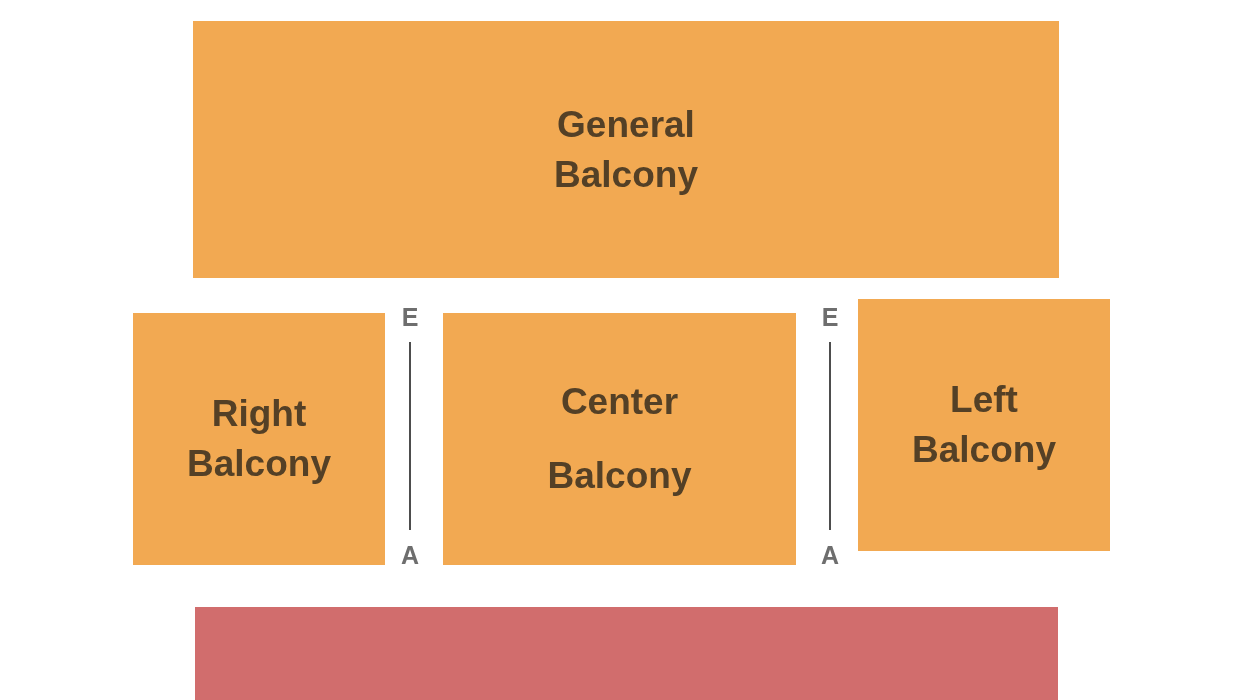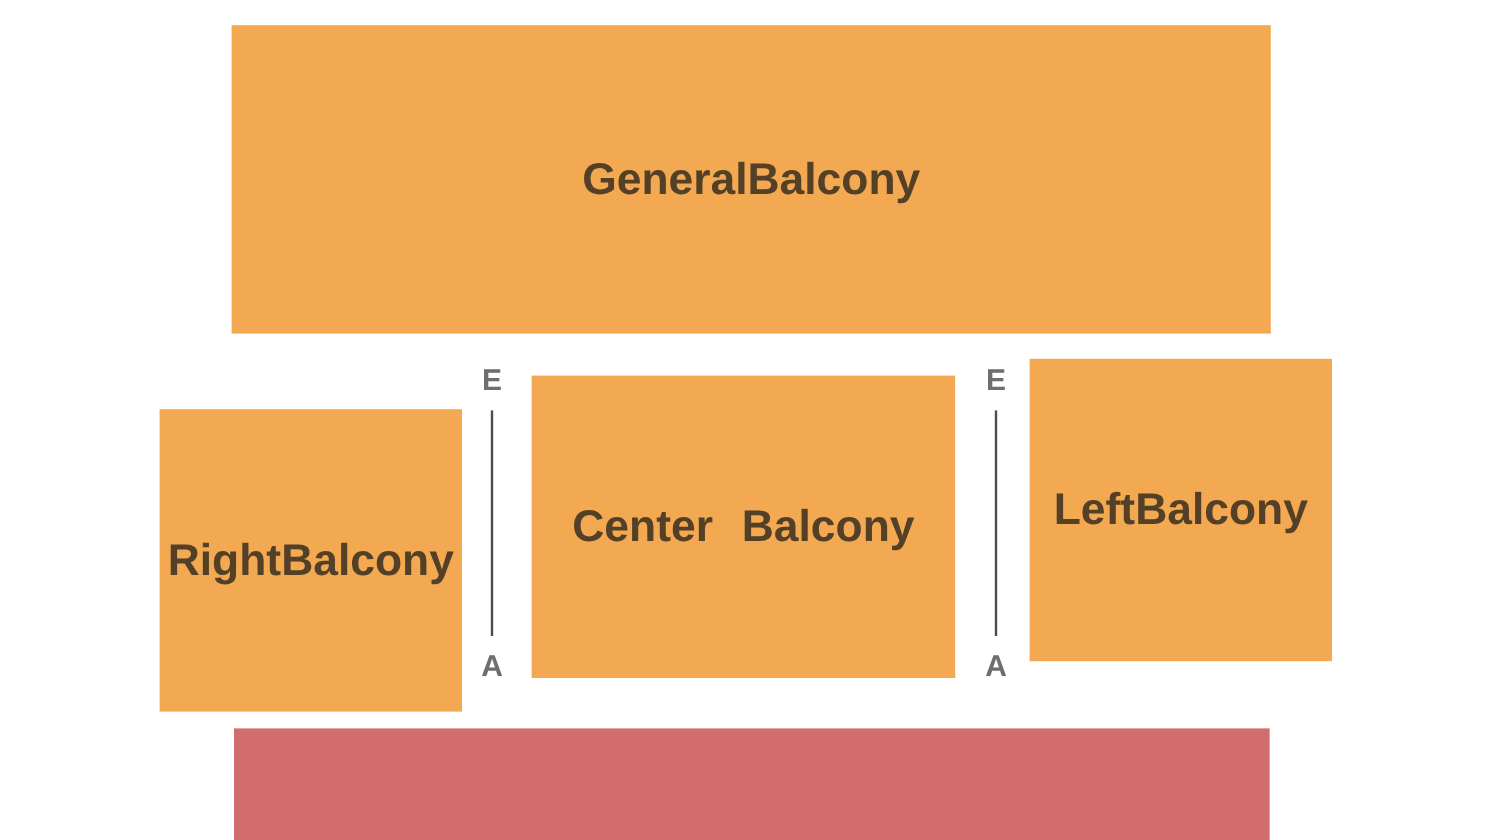--- a/index.html
+++ b/index.html
@@ -16,34 +16,34 @@
   }
   .seating-chart {
     position: absolute;
     inset: 0;
   }
   .section {
     position: absolute;
     background: var(--section-fill);
     color: var(--section-text);
     display: flex;
-    flex-direction: row;
+    flex-direction: column;
     align-items: center;
     justify-content: center;
     text-align: center;
     font-weight: bold;
     font-size: 37px;
     line-height: 50px;
     cursor: pointer;
   }
   .section .line {
     white-space: nowrap;
   }
   .section-ga-balcony   { left: 193px; top: 21px;  width: 866px; height: 257px; }
-  .section-right-balcony{ left: 133px; top: 313px; width: 252px; height: 252px; margin-top: 28px; }
+  .section-right-balcony{ left: 133px; top: 313px; width: 252px; height: 252px; }
   .section-center-balcony{ left: 443px; top: 313px; width: 353px; height: 252px; gap: 24px; }
   .section-left-balcony { left: 858px; top: 299px; width: 252px; height: 252px; }
   .stage-block {
     position: absolute;
     left: 195px; top: 607px; width: 863px; height: 110px;
     background: var(--stage-fill);
     cursor: pointer;
   }
   .divider {
     position: absolute;

